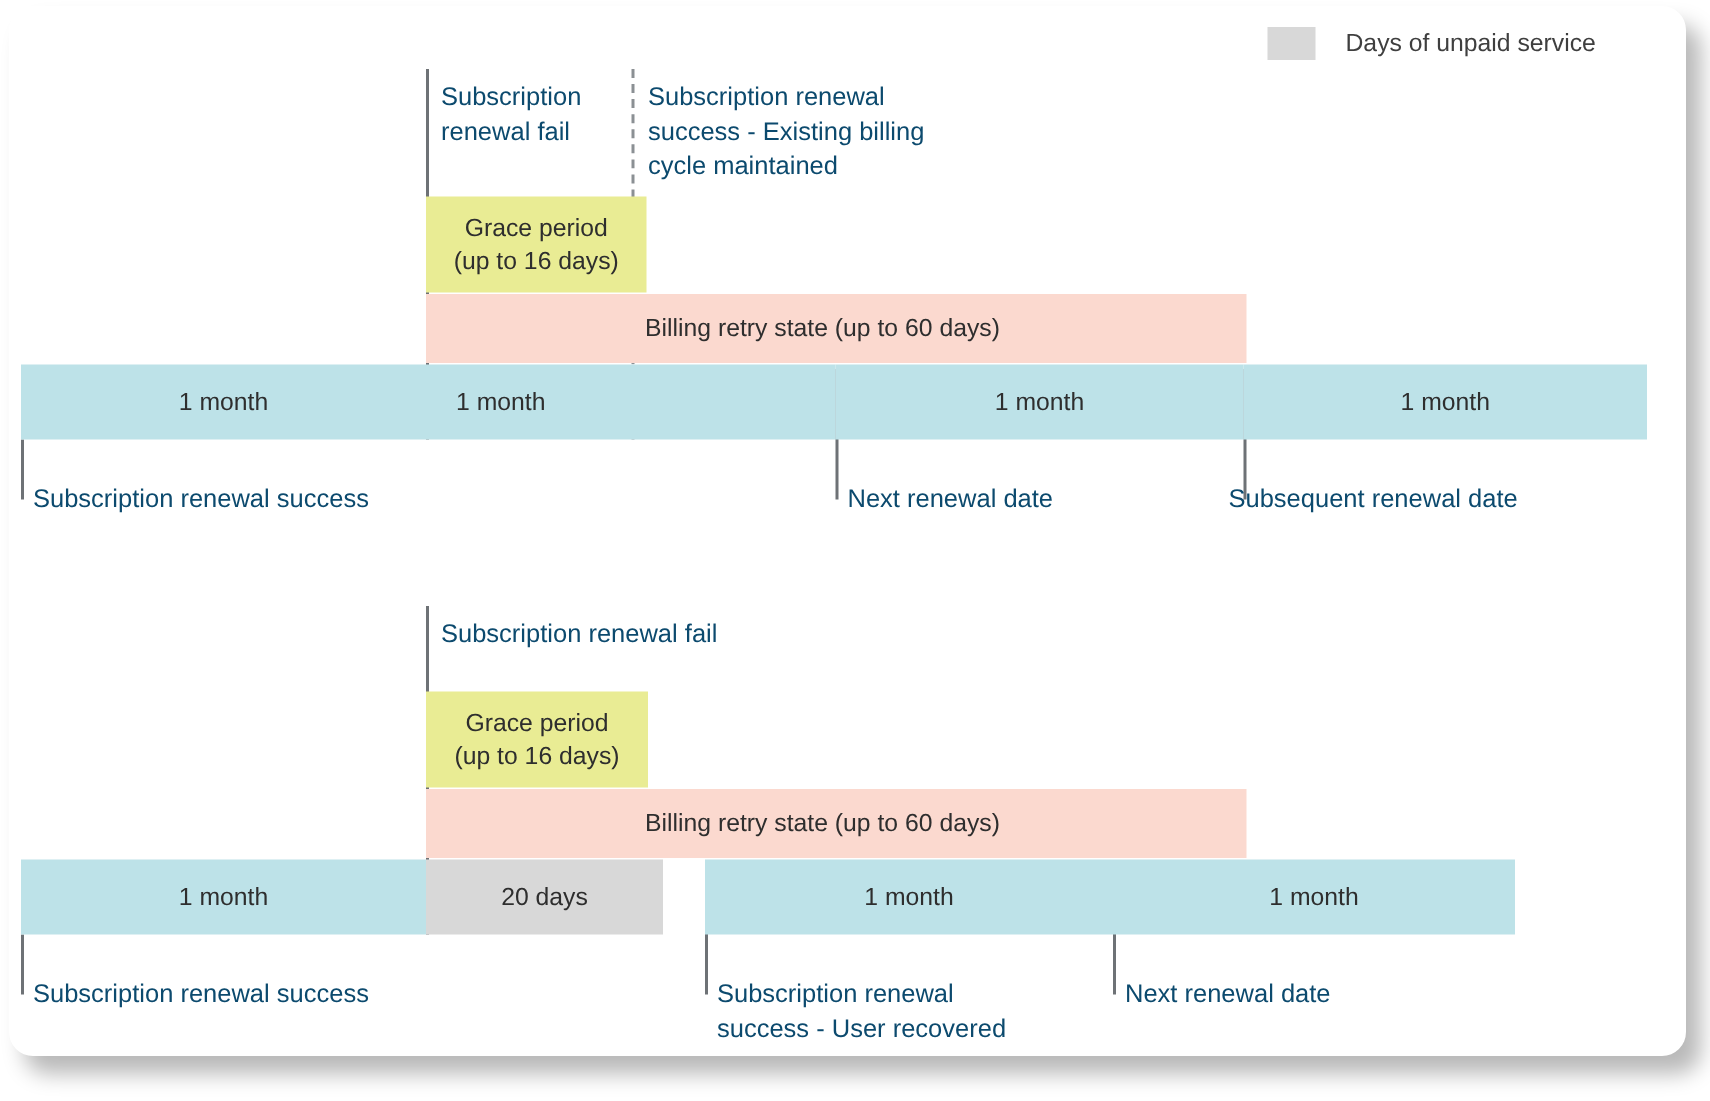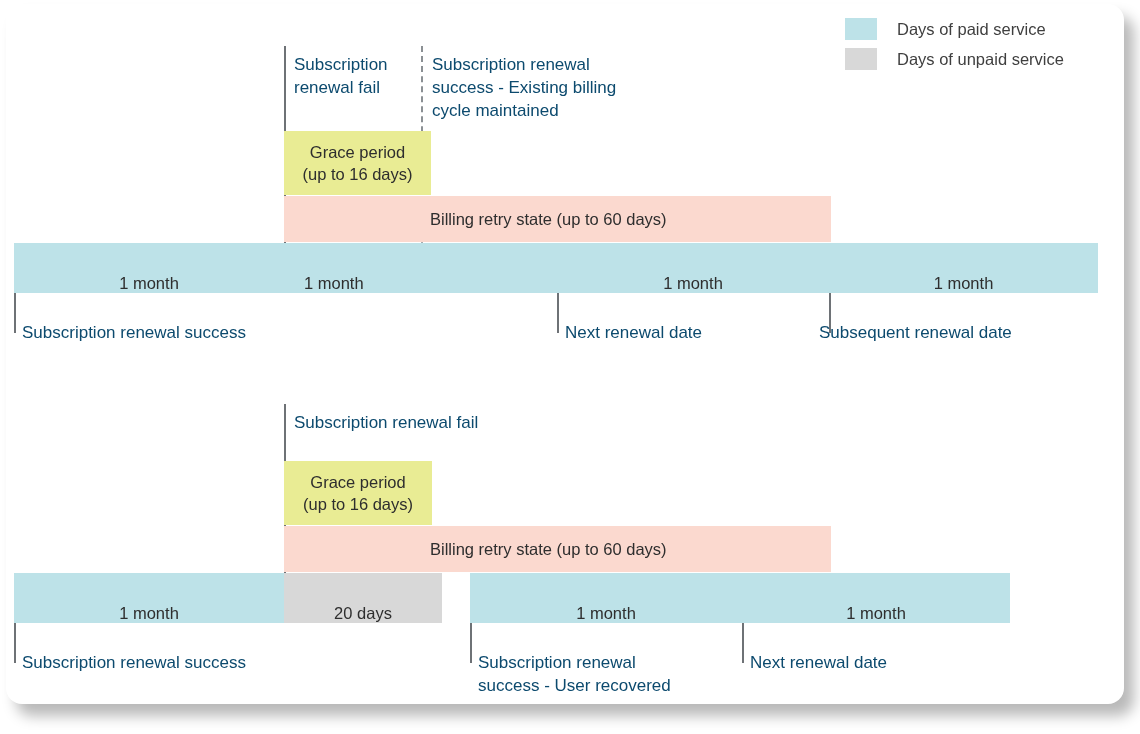--- a/index.html
+++ b/index.html
@@ -98,42 +98,38 @@
     color: #0c4a6e;
     line-height: 1.35;
     white-space: pre-line;
   }
 
   
   .seg {
     position: absolute;
     box-sizing: border-box;
     display: flex;
-    align-items: flex-end;
+    align-items: center;
     justify-content: center;
   }
   .seg-label {
     font-size: 16.5px;
     color: #2e2e2e;
   }
 </style>
 </head>
 <body>
 
 <div id="root">
 
   <div class="card"></div>
 
   <div class="stage">
 
     <div class="legend">
-      <div class="legend-row">
-        <div class="legend-swatch" style="background:#bde2e8"></div>
-        <div class="legend-label">Days of paid service</div>
-      </div>
       <div class="legend-row">
         <div class="legend-swatch" style="background:#d8d8d8"></div>
         <div class="legend-label">Days of unpaid service</div>
       </div>
     </div>
 
     <div class="vline" style="left:284px; top:46px; height:247px;"></div>
     <div class="vline dashed" style="left:421px; top:46px; height:247px;"></div>
     <div class="vline" style="left:14px; top:293px; height:40px;"></div>
     <div class="vline" style="left:557px; top:246px; height:87px;"></div>

